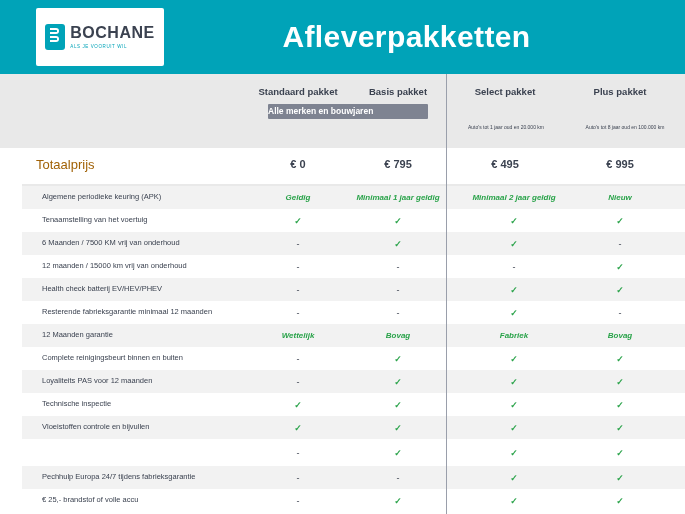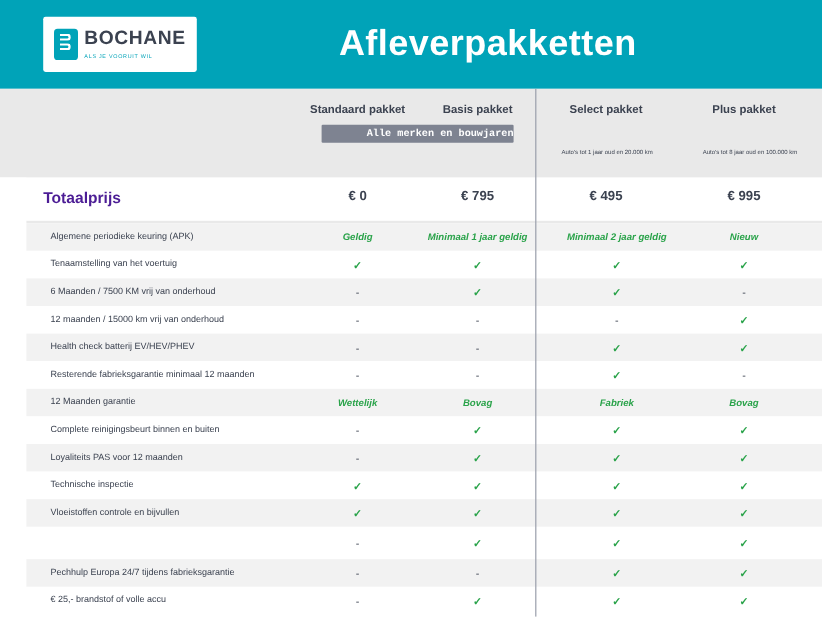--- a/index.html
+++ b/index.html
@@ -24,21 +24,21 @@
   
   .header {
     position: relative;
     height: 74px;
     background: #00a3b8;
     display: flex;
     align-items: center;
   }
   .logo-box {
     width: 128px;
-    height: 46px;
+    height: 58px;
     background: #ffffff;
     margin-left: 36px;
     border-radius: 2px;
     display: flex;
     align-items: center;
     justify-content: center;
   }
   .logo-inner {
     display: flex;
     align-items: center;
@@ -114,47 +114,46 @@
     font-weight: bold;
     color: #3b4250;
     text-align: center;
   }
   .grey-bar {
     position: absolute;
     background: #7e8391;
     color: #ffffff;
     font-size: 8.5px;
     font-weight: bold;
-    text-align: right;
+    text-align: left;
     line-height: 15px;
     height: 15px;
     border-radius: 1px;
-    font-family: Liberation Mono, monospace;
   }
   .sub-note {
     position: absolute;
     font-size: 5px;
     color: #3b4250;
     text-align: center;
   }
 
   
   .total-row {
     position: relative;
     background: #ffffff;
     height: 36px;
     border-bottom: 2px solid #e9e9e9;
   }
   .total-label {
     position: absolute;
     left: 36px;
     top: 9px;
     font-size: 13px;
-    font-weight: bold;
-    color: #4c1d95;
+    font-weight: normal;
+    color: #a16207;
   }
   .total-price {
     position: absolute;
     top: 10px;
     font-size: 11px;
     font-weight: bold;
     color: #3b4250;
     text-align: center;
   }
 

